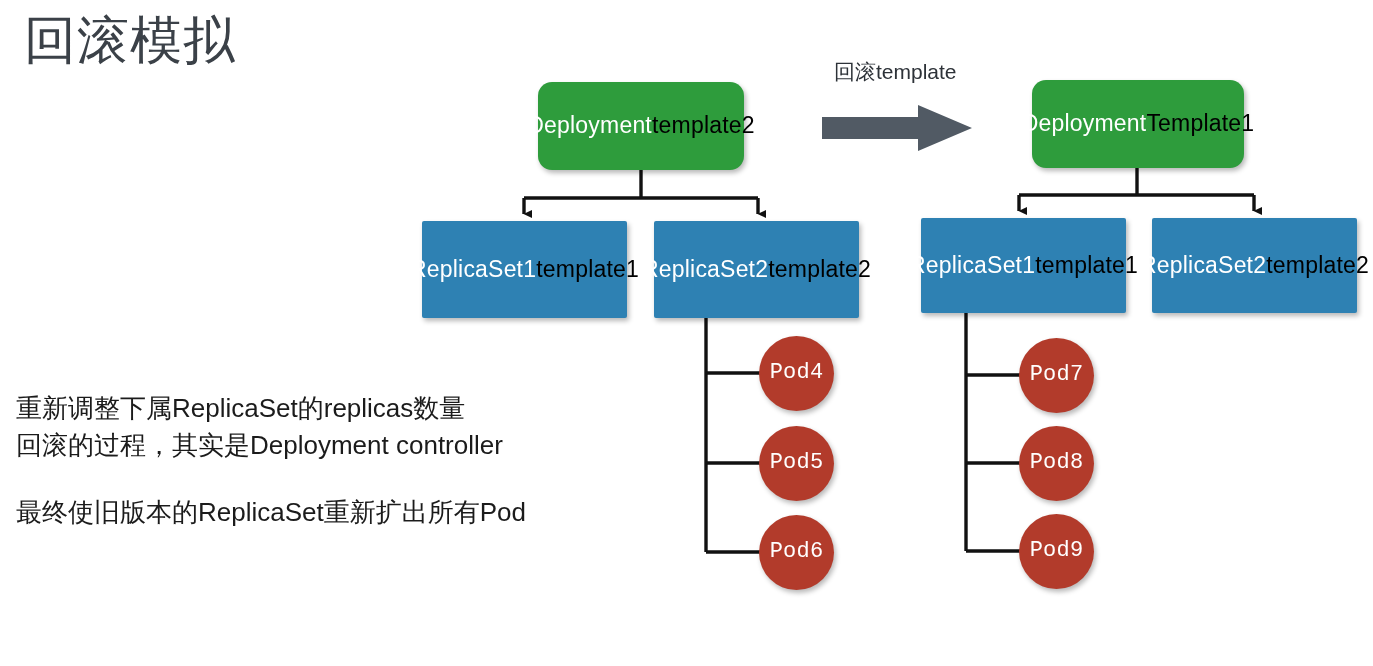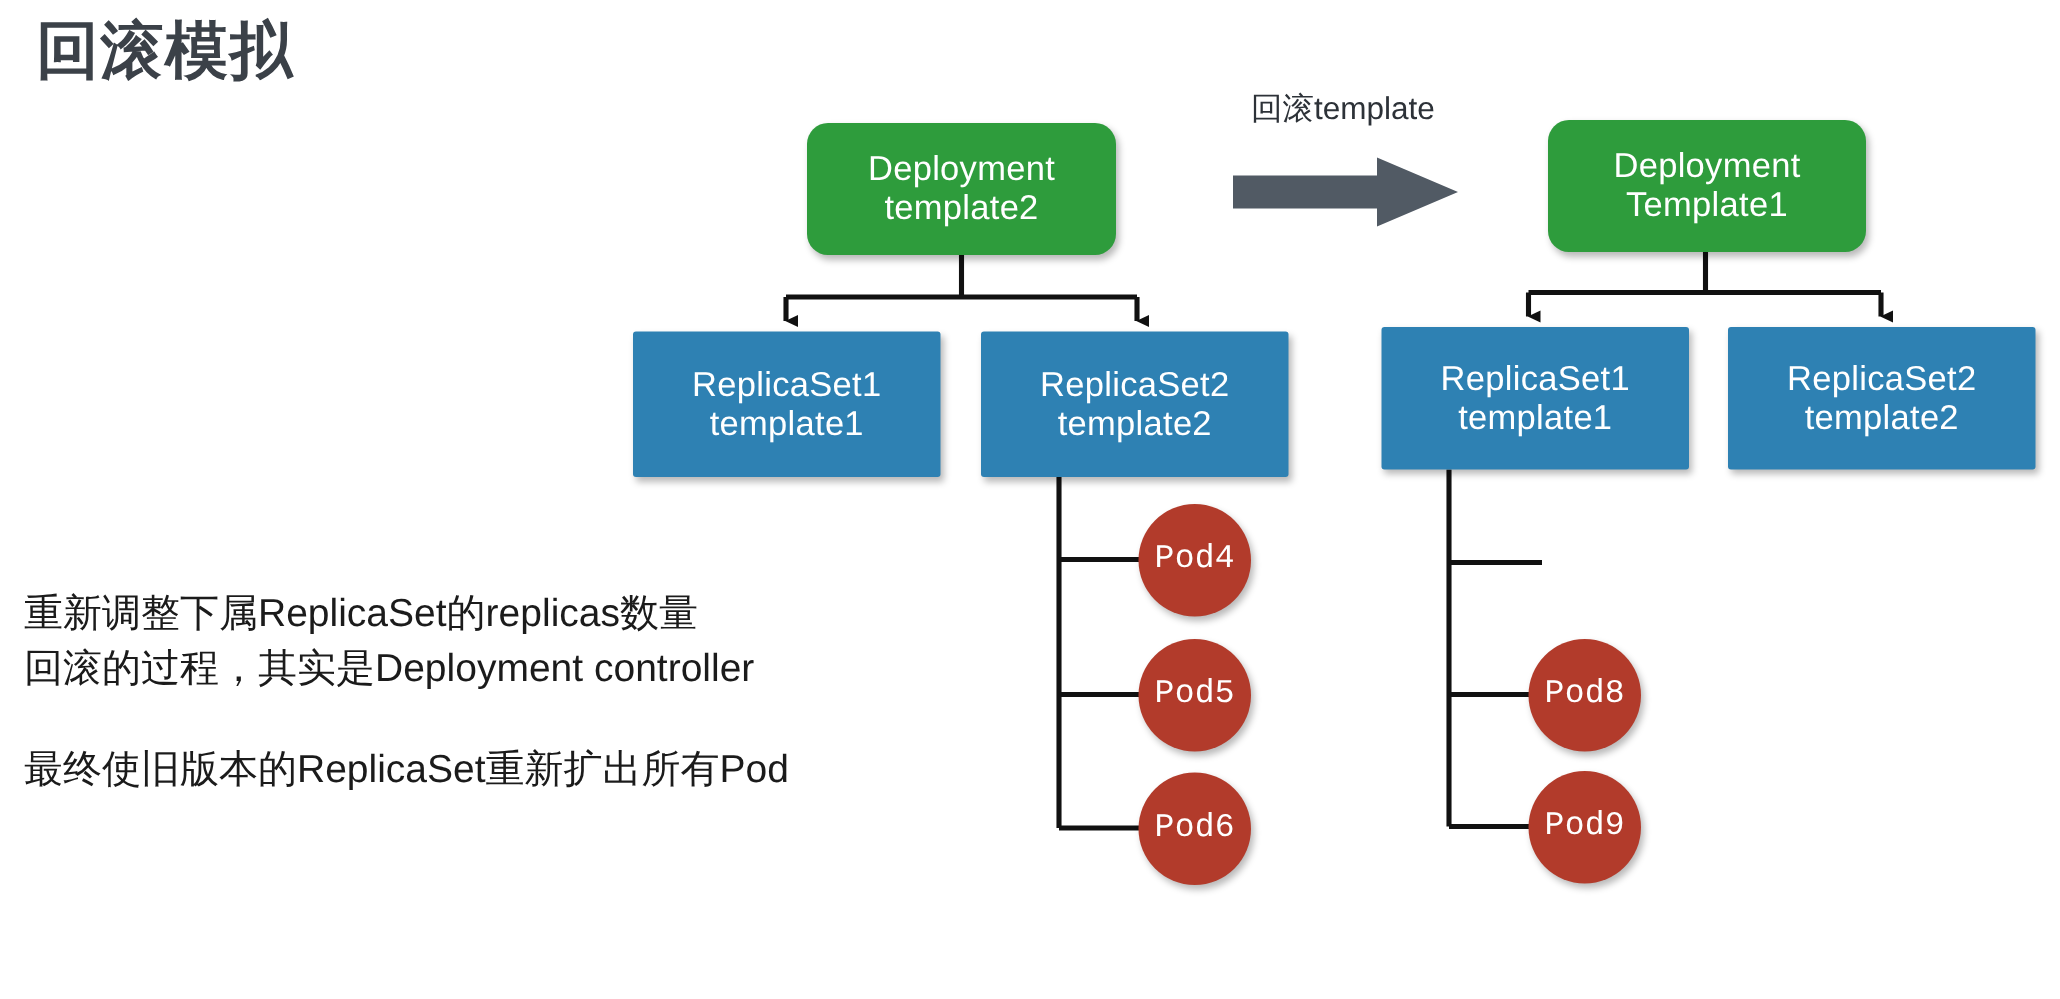--- a/index.html
+++ b/index.html
@@ -15,22 +15,22 @@
     font-family: "Liberation Sans", "DejaVu Sans", sans-serif;
     color: #3a3f45;
     -webkit-font-smoothing: antialiased;
   }
 
   
   #page-title {
     position: absolute;
     left: 24px;
     top: 6px;
-    font-size: 42px;
-    font-weight: 700;
+    font-size: 52px;
+    font-weight: 400;
     letter-spacing: 1px;
     color: #3b4148;
     white-space: nowrap;
   }
 
   
   #explain-block {
     position: absolute;
     left: 16px;
     top: 390px;
@@ -57,34 +57,34 @@
     width: 1373px;
     height: 666px;
     pointer-events: none;
   }
 
   
   .node {
     position: absolute;
     box-sizing: border-box;
     display: flex;
-    flex-direction: column;
+    flex-direction: row;
     align-items: center;
     justify-content: center;
     text-align: center;
     line-height: 1.12;
     box-shadow: 2px 3px 5px rgba(0,0,0,0.28);
   }
   .node .t1 {
     color: #ffffff;
     font-size: 23px;
     letter-spacing: 0.2px;
   }
   .node .t2 {
-    color: #ffffff;
+    color: #000000;
     font-size: 23px;
     letter-spacing: 0.2px;
   }
 
   .node.deployment {
     background: #2e9c3c;
     border-radius: 14px;
   }
   .node.replicaset {
     background: #2e81b3;
@@ -195,20 +195,23 @@
   <div class="node replicaset" style="left:921px; top:218px; width:205px; height:95px;">
     <span class="t1">ReplicaSet1</span>
     <span class="t2">template1</span>
   </div>
 
   <div class="node replicaset" style="left:1152px; top:218px; width:205px; height:95px;">
     <span class="t1">ReplicaSet2</span>
     <span class="t2">template2</span>
   </div>
 
+  <div class="node pod" style="left:1019px; top:338px; width:75px; height:75px;">
+    <span class="t1">Pod7</span>
+  </div>
   <div class="node pod" style="left:1019px; top:426px; width:75px; height:75px;">
     <span class="t1">Pod8</span>
   </div>
   <div class="node pod" style="left:1019px; top:514px; width:75px; height:75px;text-align:center;">
     <span class="t1">Pod9</span>
   </div>
 
 </div>
 
 <div id="explain-block">

